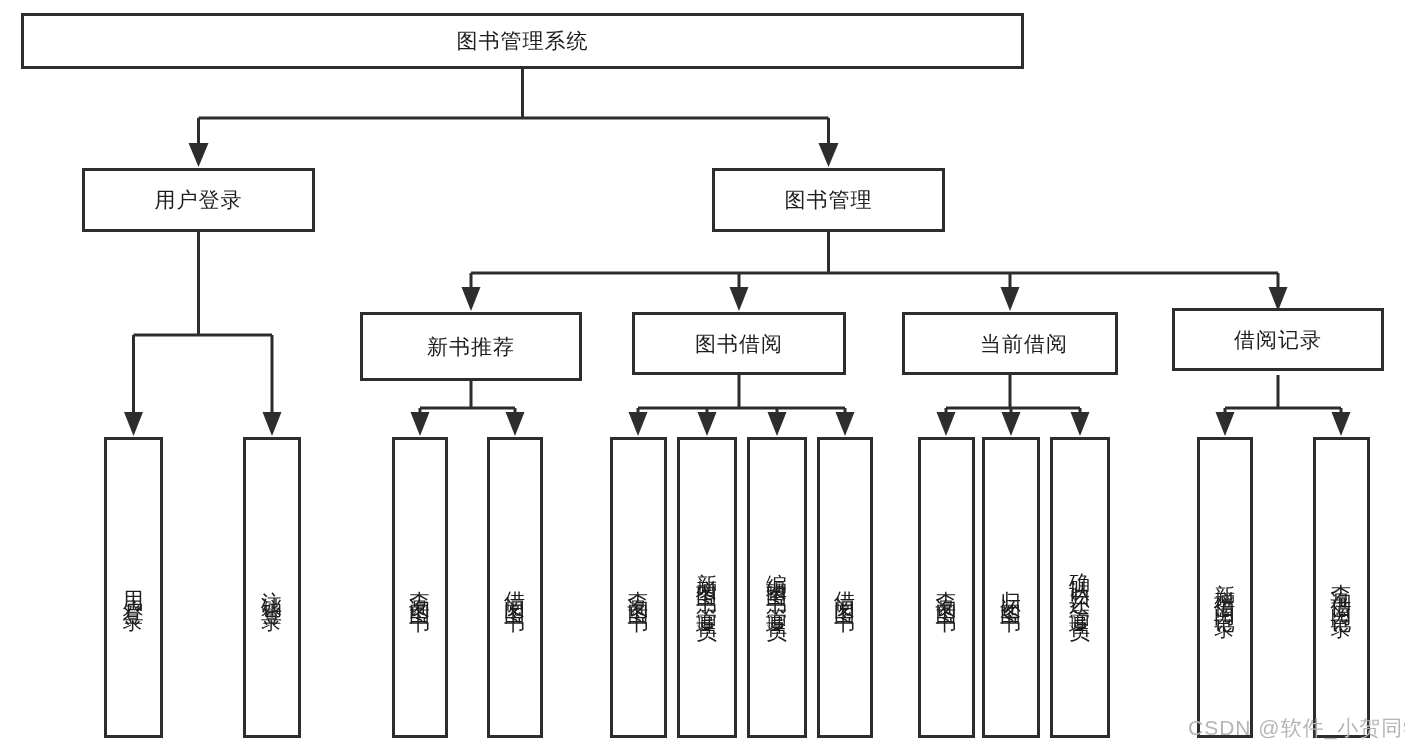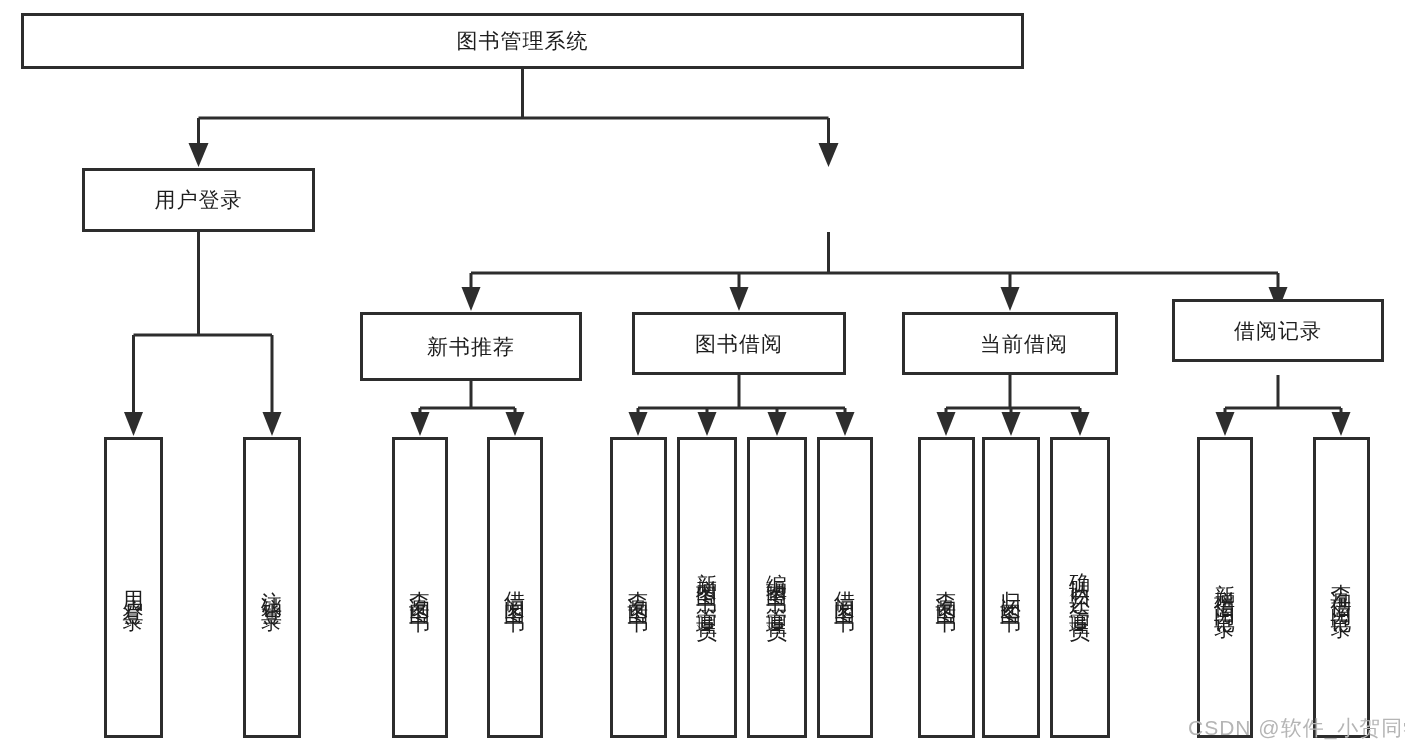--- a/index.html
+++ b/index.html
@@ -88,25 +88,26 @@
       <polygon points="1001.5,412 1020.5,412 1011,436"></polygon>
       <polygon points="1070.5,412 1089.5,412 1080,436"></polygon>
       <polygon points="1215.5,412 1234.5,412 1225,436"></polygon>
       <polygon points="1331.5,412 1350.5,412 1341,436"></polygon>
     </g>
   </svg>
 
   <div class="node h-node" style="left:21px; top:13px; width:1003px; height:56px;">图书管理系统</div>
 
   <div class="node h-node" style="left:82px; top:168px; width:233px; height:64px;">用户登录</div>
+  <div class="node h-node" style="left:712px; top:168px; width:233px; height:64px;">图书管理</div>
 
   <div class="node h-node" style="left:360px; top:312px; width:222px; height:69px;">新书推荐</div>
   <div class="node h-node" style="left:632px; top:312px; width:214px; height:63px;">图书借阅</div>
   <div class="node h-node" style="left:902px; top:312px; width:216px; height:63px;padding-left:28px;">当前借阅</div>
-  <div class="node h-node" style="left:1172px; top:299px; width:212px; height:63px;">借阅记录</div>
+  <div class="node h-node" style="left:1172px; top:308px; width:212px; height:63px;">借阅记录</div>
 
   <div class="node v-node" style="left:104px; top:437px; width:59px; height:301px;">
     <span class="vtext">用户登录</span>
   </div>
   <div class="node v-node" style="left:243px; top:437px; width:58px; height:301px;">
     <span class="vtext">注销登录</span>
   </div>
 
   <div class="node v-node" style="left:392px; top:437px; width:56px; height:301px;">
     <span class="vtext">查询图书</span>

